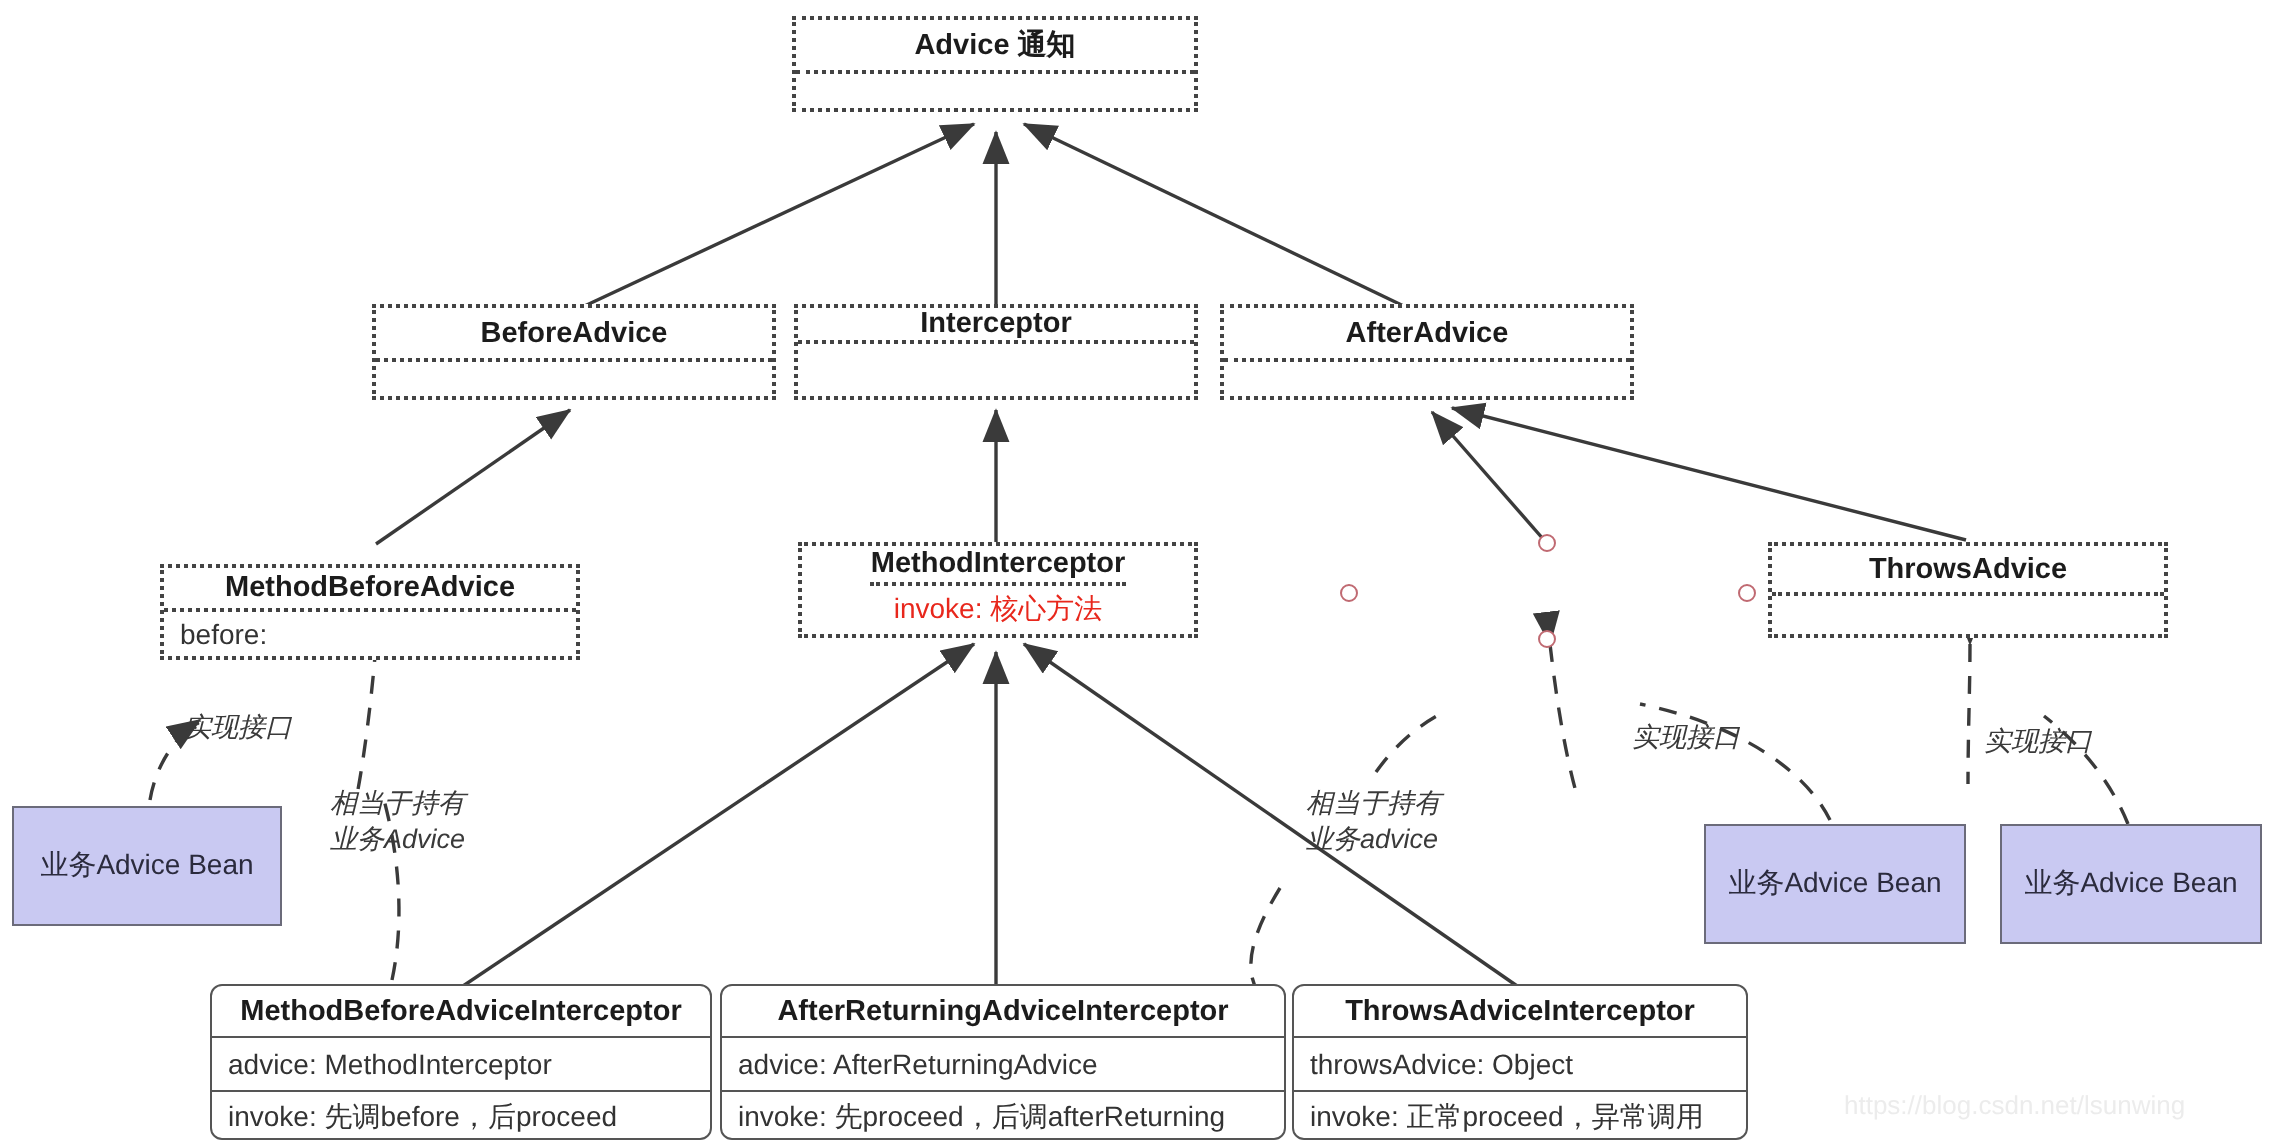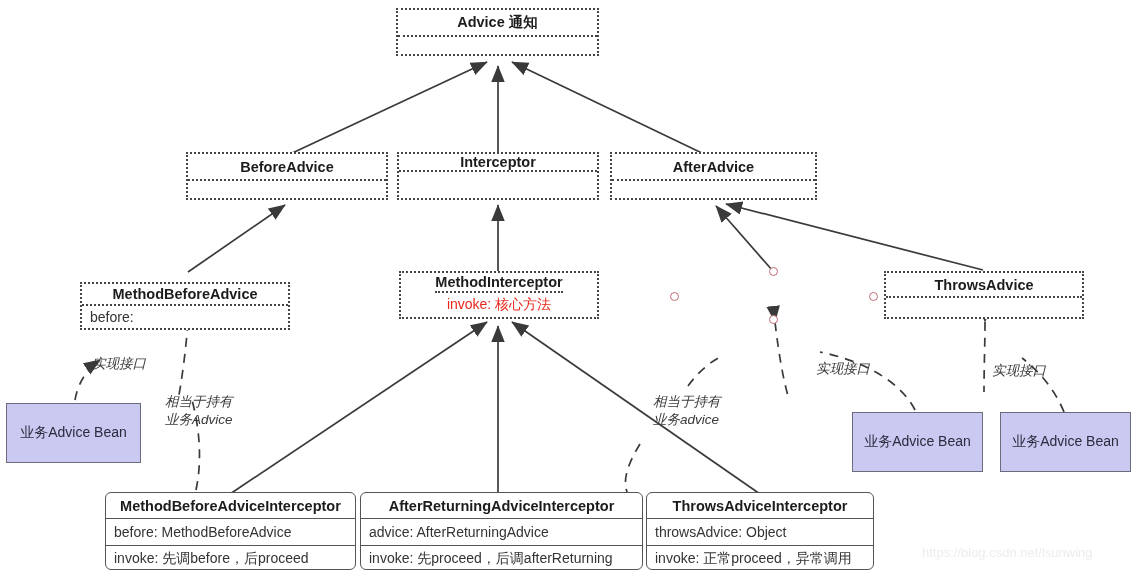--- a/index.html
+++ b/index.html
@@ -220,21 +220,21 @@
   <div class="handle" style="left:869px; top:292px;"></div>
   <div class="handle" style="left:769px; top:315px;"></div>
 
   <div class="iface" style="left:884px; top:271px; width:200px; height:48px;">
     <div class="title" style="height:25px;">ThrowsAdvice</div>
     <div class="attr blank"></div>
   </div>
 
   <div class="cls" style="left:105px; top:492px; width:251px; height:78px;">
     <div class="title">MethodBeforeAdviceInterceptor</div>
-    <div class="attr">before: MethodBeforeAdvice</div>
+    <div class="attr">advice: MethodInterceptor</div>
     <div class="attr divided">invoke: 先调before，后proceed</div>
   </div>
 
   <div class="cls" style="left:360px; top:492px; width:283px; height:78px;">
     <div class="title">AfterReturningAdviceInterceptor</div>
     <div class="attr">advice: AfterReturningAdvice</div>
     <div class="attr divided">invoke: 先proceed，后调afterReturning</div>
   </div>
 
   <div class="cls" style="left:646px; top:492px; width:228px; height:78px;">

